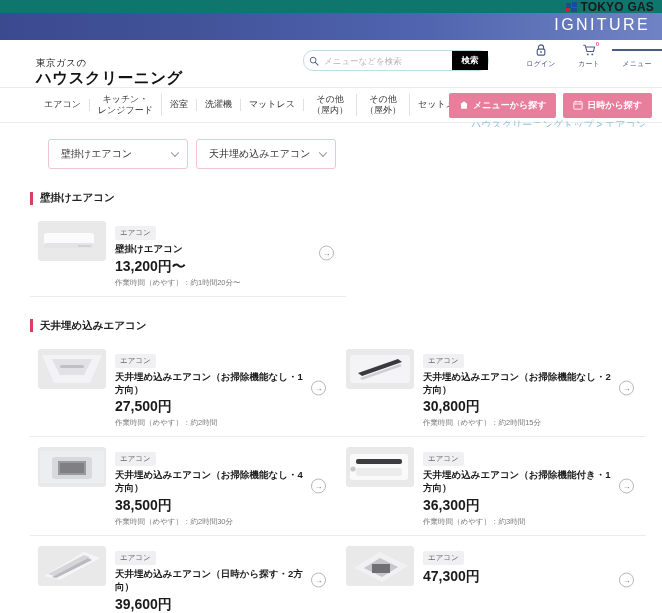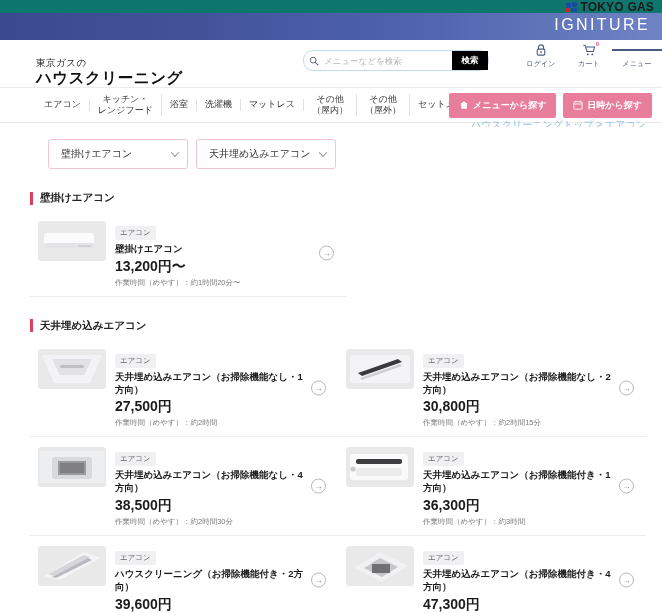--- a/index.html
+++ b/index.html
@@ -394,30 +394,30 @@
         </div>
         <div class="card">
           <div class="thumb">
             <svg viewBox="0 0 68 40" preserveAspectRatio="none">
               <rect width="68" height="40" fill="#e9e9ea"></rect>
               <polygon points="6,30 46,6 62,12 22,34" fill="#f5f5f7"></polygon>
               <polygon points="10,28 46,9 52,11 16,30" fill="#d6d6da"></polygon>
               <polygon points="14,31 50,12 54,14 18,32" fill="#b9b9be"></polygon>
             </svg>
           </div>
-          <div class="card-body"><span class="tag">エアコン</span><div class="pname">ハウスクリーニング（お掃除機能付き・2方向）</div><div class="price">39,600円</div></div>
+          <div class="card-body"><span class="tag">エアコン</span><div class="pname">天井埋め込みエアコン（日時から探す・2方向）</div><div class="price">39,600円</div></div>
           <div class="arrow">→</div>
         </div>
         <div class="card">
           <div class="thumb">
             <svg viewBox="0 0 68 40" preserveAspectRatio="none">
               <rect width="68" height="40" fill="#e9e9ea"></rect>
               <polygon points="8,22 34,6 62,20 36,36" fill="#f1f1f3"></polygon>
               <polygon points="18,22 34,12 52,21 36,31" fill="#c6c6cb"></polygon>
               <rect x="26" y="18" width="18" height="9" fill="#6f6f74"></rect>
             </svg>
           </div>
-          <div class="card-body"><span class="tag">エアコン</span><div class="pname">天井埋め込みエアコン（お掃除機能付き・4方向）</div><div class="price">47,300円</div></div>
+          <div class="card-body"><span class="tag">エアコン</span><div class="price">47,300円</div></div>
           <div class="arrow">→</div>
         </div>
       </div>
     </div>
   </div>
 
 </body></html>

